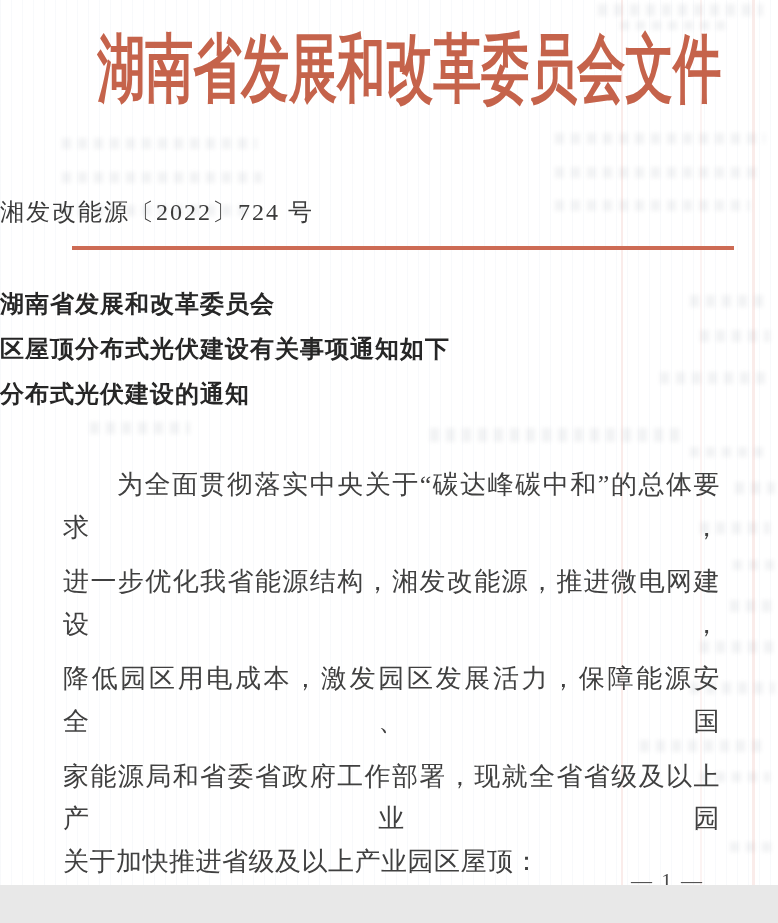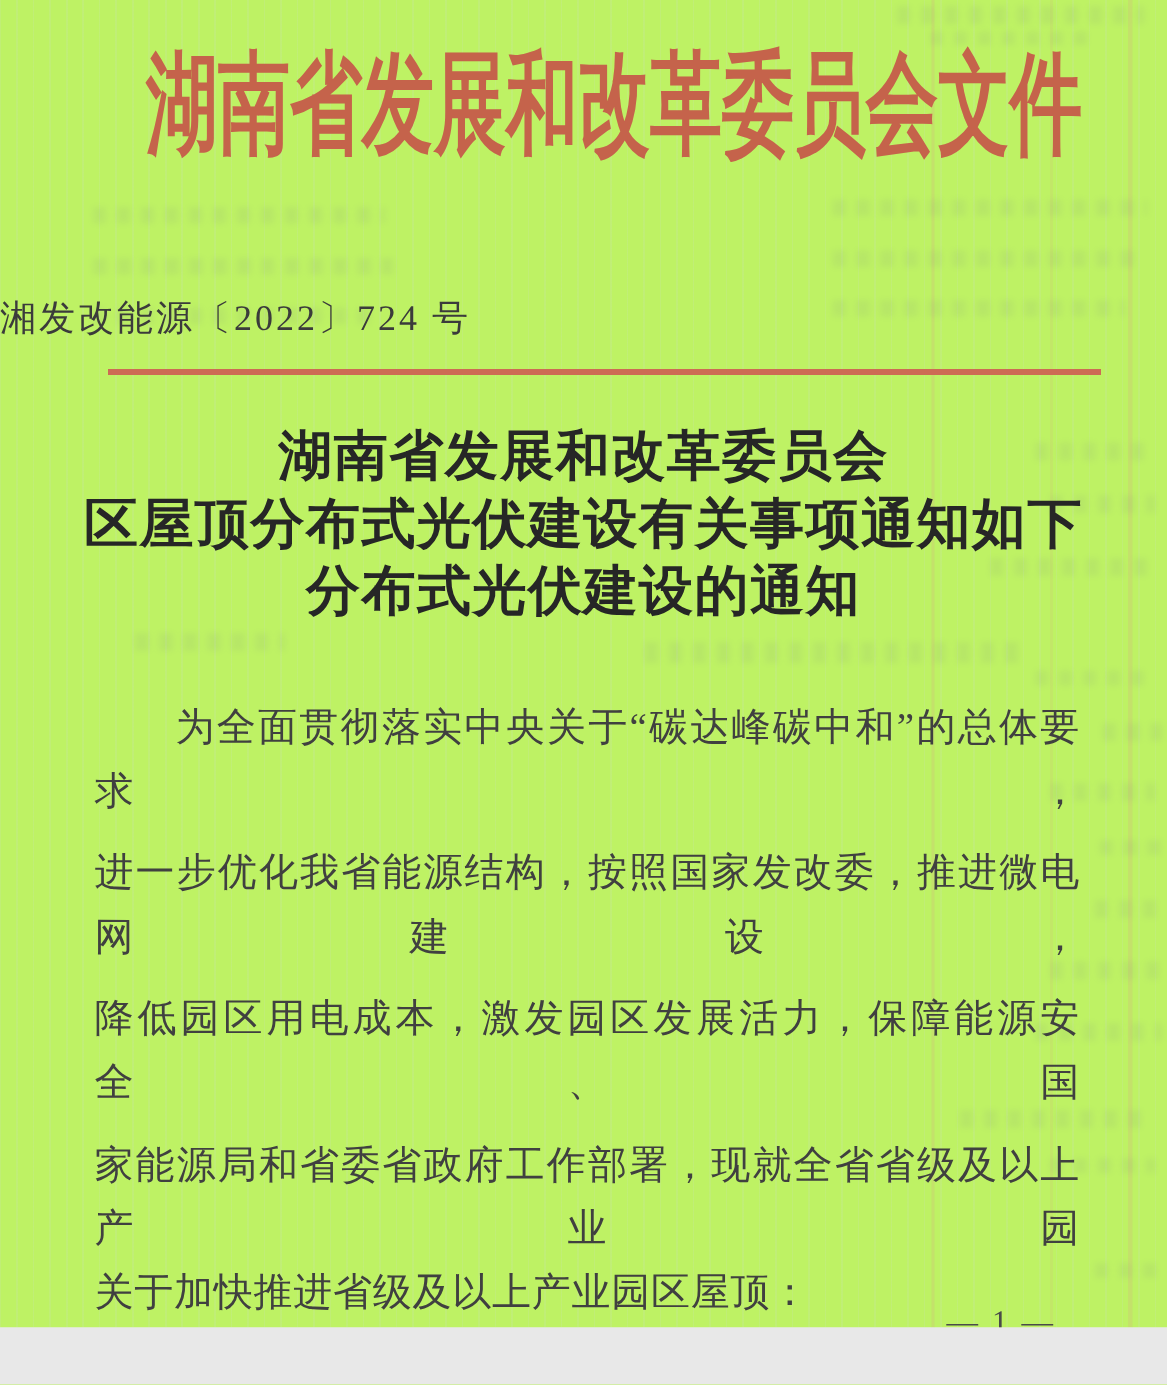--- a/index.html
+++ b/index.html
@@ -6,21 +6,21 @@
     margin: 0;
     padding: 0;
     background: #e8e8e8;
     font-family: "Liberation Serif", "DejaVu Serif", serif;
   }
   .page {
     position: relative;
     width: 778px;
     height: 885px;
     margin: 0 auto;
-    background: #bef264;
+    background: #ffffff;
     overflow: hidden;
     color: #3c3c3c;
   }
   
   .scan-stripes {
     position: absolute;
     inset: 0;
     background: repeating-linear-gradient(90deg,
       rgba(205,215,228,0.14) 0px, rgba(205,215,228,0.14) 1px,
       transparent 1px, transparent 11px);
@@ -64,22 +64,21 @@
     left: 72px;
     width: 662px;
     height: 4px;
     background: #cd6b54;
   }
   .doc-title {
     position: absolute;
     top: 282px;
     left: 0;
     right: 0;
-    text-align: center;
-    font-size: 36px;
+    font-size: 24px;
     line-height: 45px;
     font-weight: bold;
     color: #262626;
     letter-spacing: 1px;
   }
   .body-text {
     position: absolute;
     top: 452px;
     left: 63px;
     width: 657px;
@@ -167,21 +166,21 @@
   <div class="red-rule"></div>
 
   <div class="doc-title">
     <div>湖南省发展和改革委员会</div>
     <div>区屋顶分布式光伏建设有关事项通知如下</div>
     <div>分布式光伏建设的通知</div>
   </div>
 
   <div class="body-text">
     <div class="line stretch indent">为全面贯彻落实中央关于“碳达峰碳中和”的总体要求，</div>
-    <div class="line stretch">进一步优化我省能源结构，按照国家发改委，推进微电网建设，</div>
+    <div class="line stretch">进一步优化我省能源结构，湘发改能源，推进微电网建设，</div>
     <div class="line stretch">降低园区用电成本，激发园区发展活力，保障能源安全、国</div>
     <div class="line stretch">家能源局和省委省政府工作部署，现就全省省级及以上产业园</div>
     <div class="line">关于加快推进省级及以上产业园区屋顶：</div>
     <div class="line heading indent">一、总体要求</div>
     <div class="line stretch indent">以清洁绿色低碳为基调，以服务能源安全为根本，以构建</div>
 
   </div>
 
   <div class="page-number">— 1 —</div>
 

